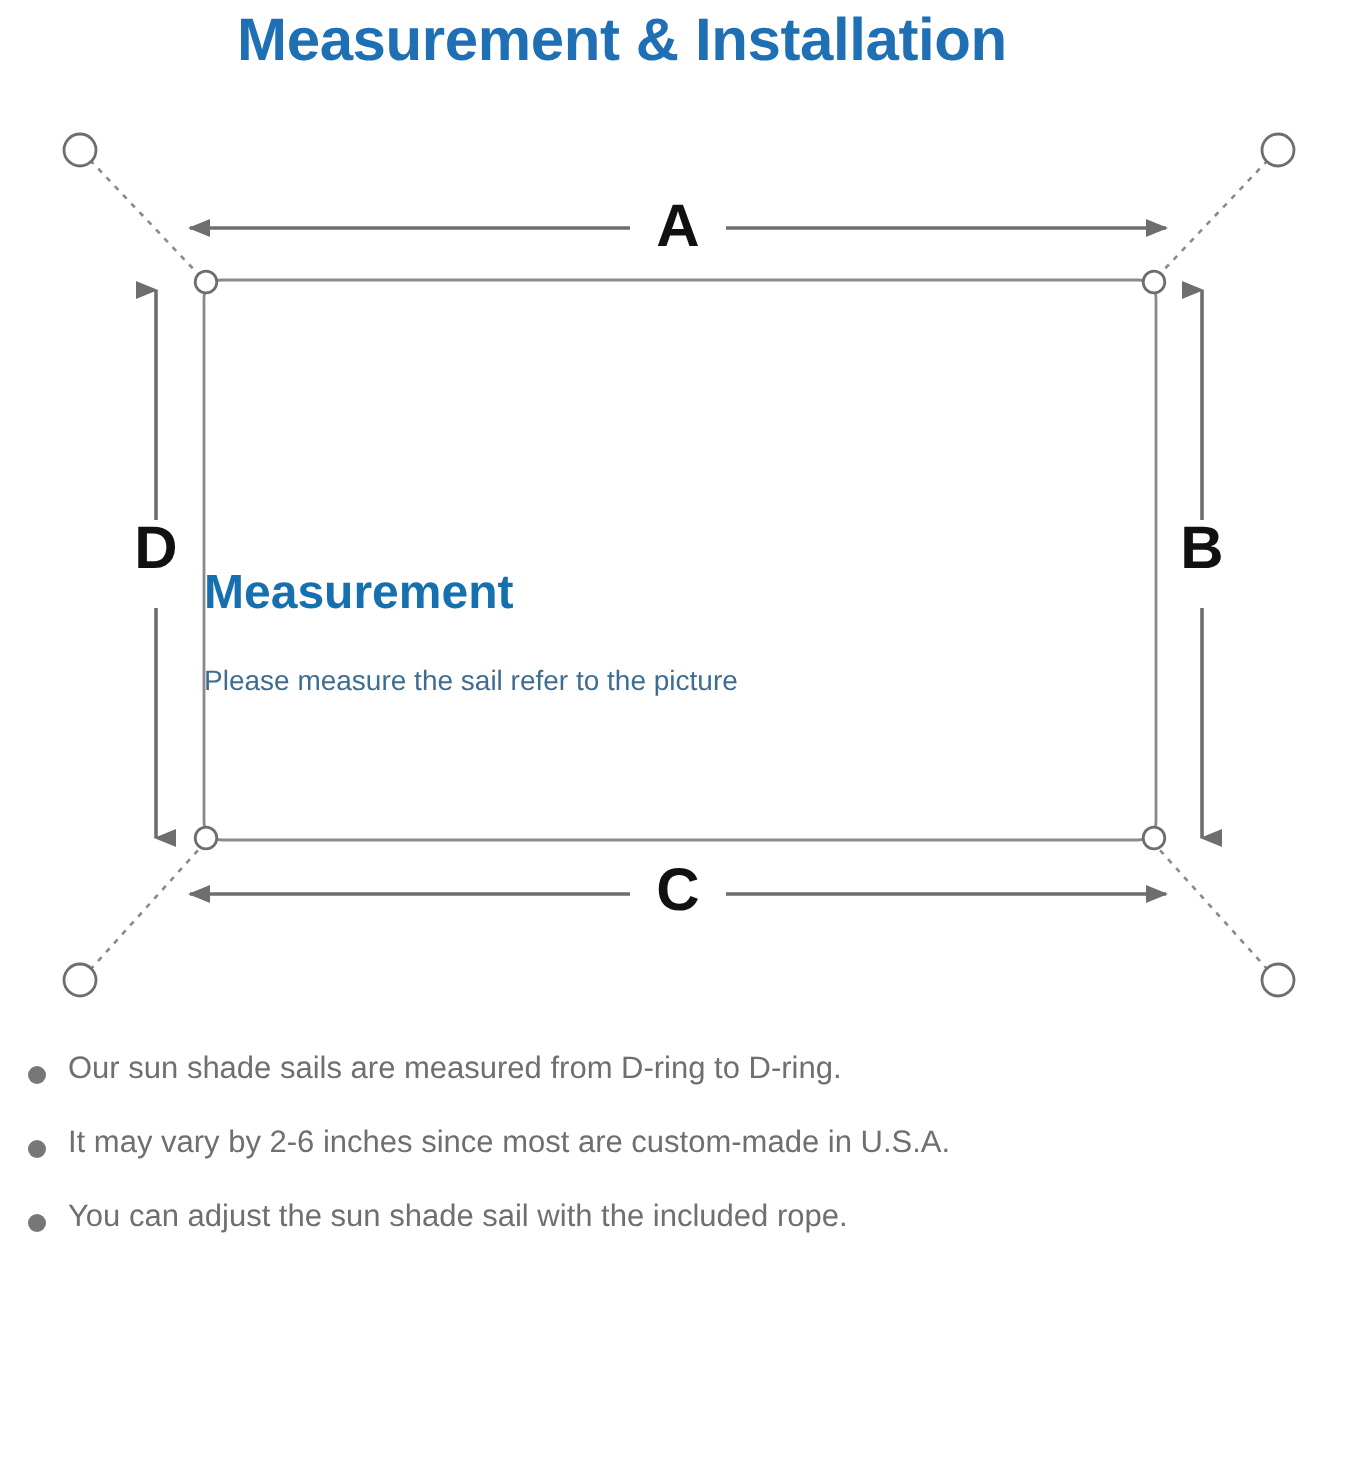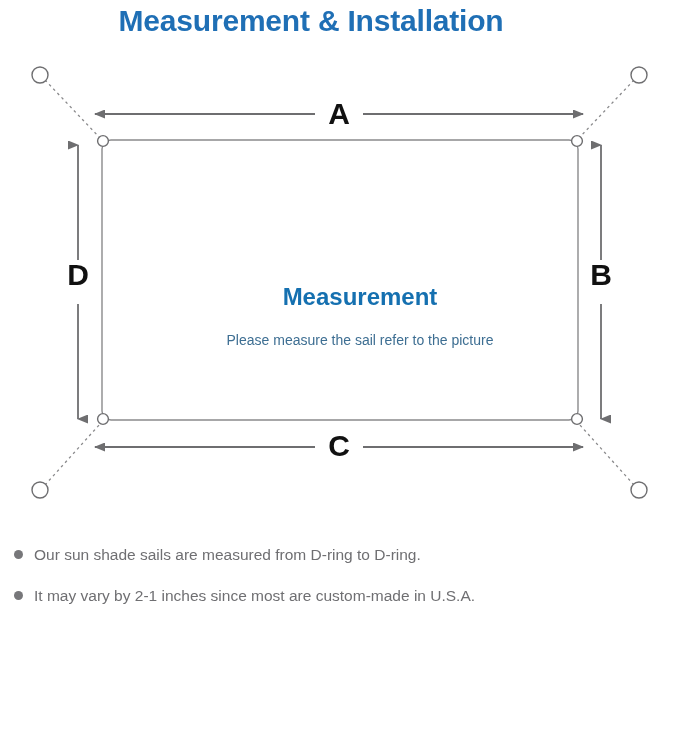--- a/index.html
+++ b/index.html
@@ -35,23 +35,22 @@
     top: 42px;
     width: 679px;
     height: 478px;
   }
 
   #center-label {
     position: absolute;
     left: 102px;
     top: 240px;
     width: 476px;
-    text-align: center;
+    text-align: left;
     pointer-events: none;
-    padding-left: 20px;
   }
   #center-title {
     font-size: 24px;
     font-weight: bold;
     color: #1570b0;
     line-height: 30px;
   }
   #center-sub {
     font-size: 14px;
     color: #3d6e92;
@@ -70,24 +69,23 @@
   }
 
   #notes {
     position: absolute;
     left: 0;
     top: 524px;
     width: 679px;
   }
   .note-row {
     display: flex;
-    align-items: flex-start;
+    align-items: center;
     padding: 0 14px 0 10px;
     margin-bottom: 16px;
-    margin-top: 20px;
   }
   .note-bullet {
     width: 9px;
     height: 9px;
     border-radius: 50%;
     background: #77777a;
     flex: 0 0 auto;
     margin: 6px 11px 0 4px;
   }
   .note-text {
@@ -181,15 +179,19 @@
   </div>
 </div>
 
 <div id="notes">
   <div class="note-row">
     <span class="note-bullet"></span>
     <span class="note-text">Our sun shade sails are measured from D-ring to D-ring.</span>
   </div>
   <div class="note-row">
     <span class="note-bullet"></span>
-    <span class="note-text">It may vary by 2-1 inches since most are custom-made in U.S.A.</span>
+    <span class="note-text">It may vary by 2-6 inches since most are custom-made in U.S.A.</span>
+  </div>
+  <div class="note-row">
+    <span class="note-bullet"></span>
+    <span class="note-text">You can adjust the sun shade sail with the included rope.</span>
   </div>
 </div>
 
 </body></html>

